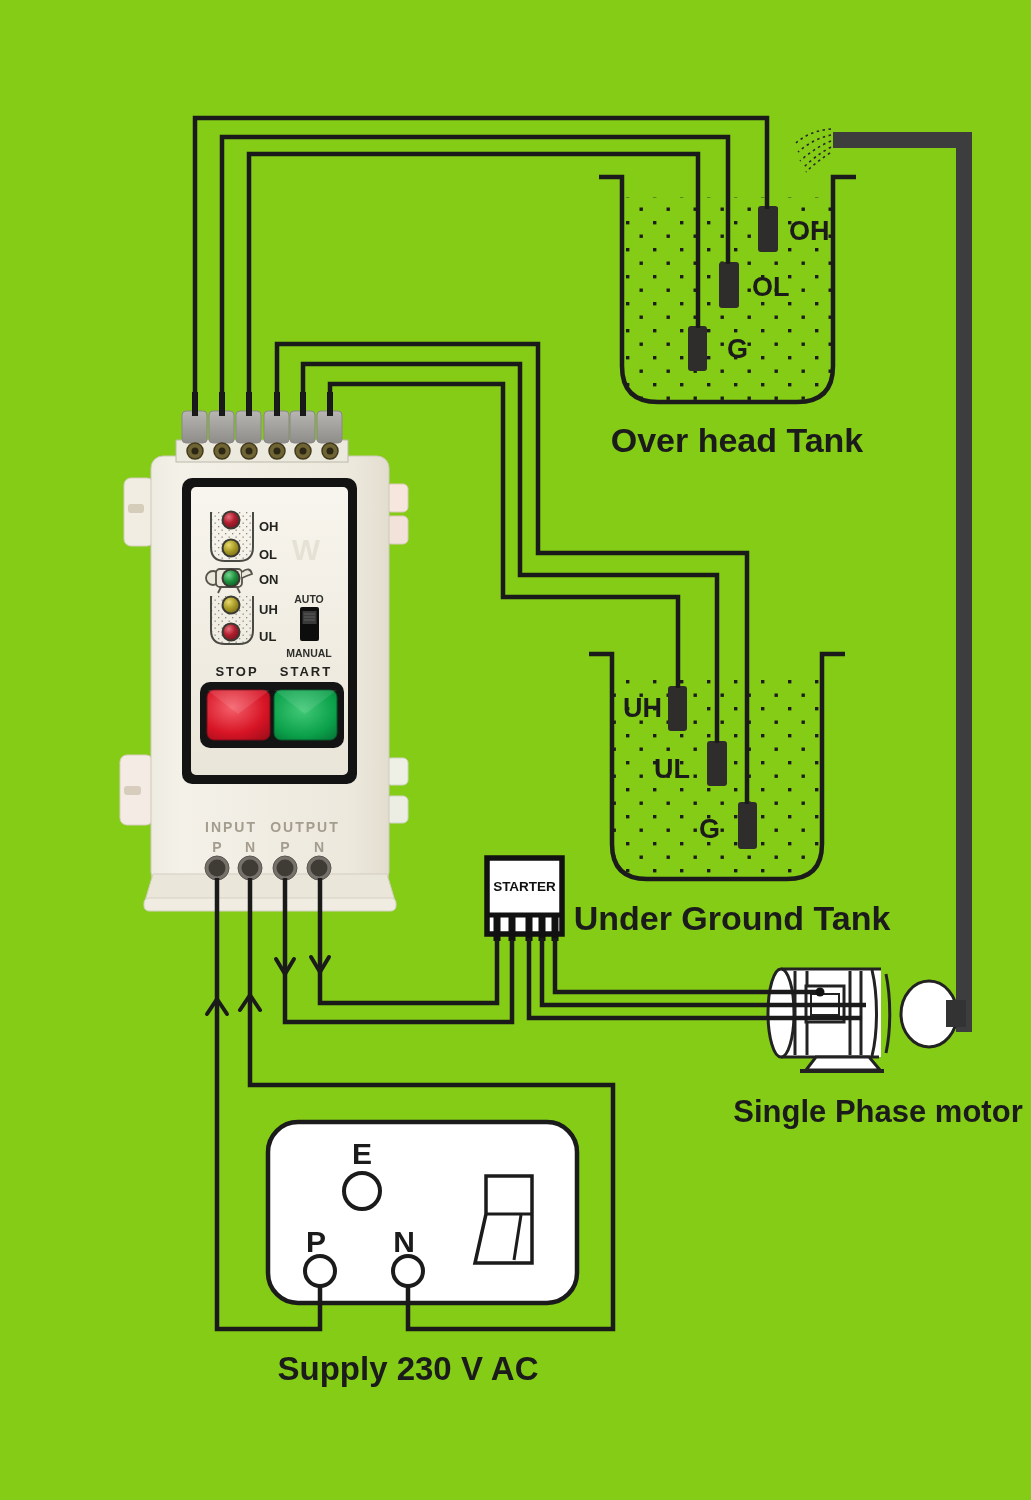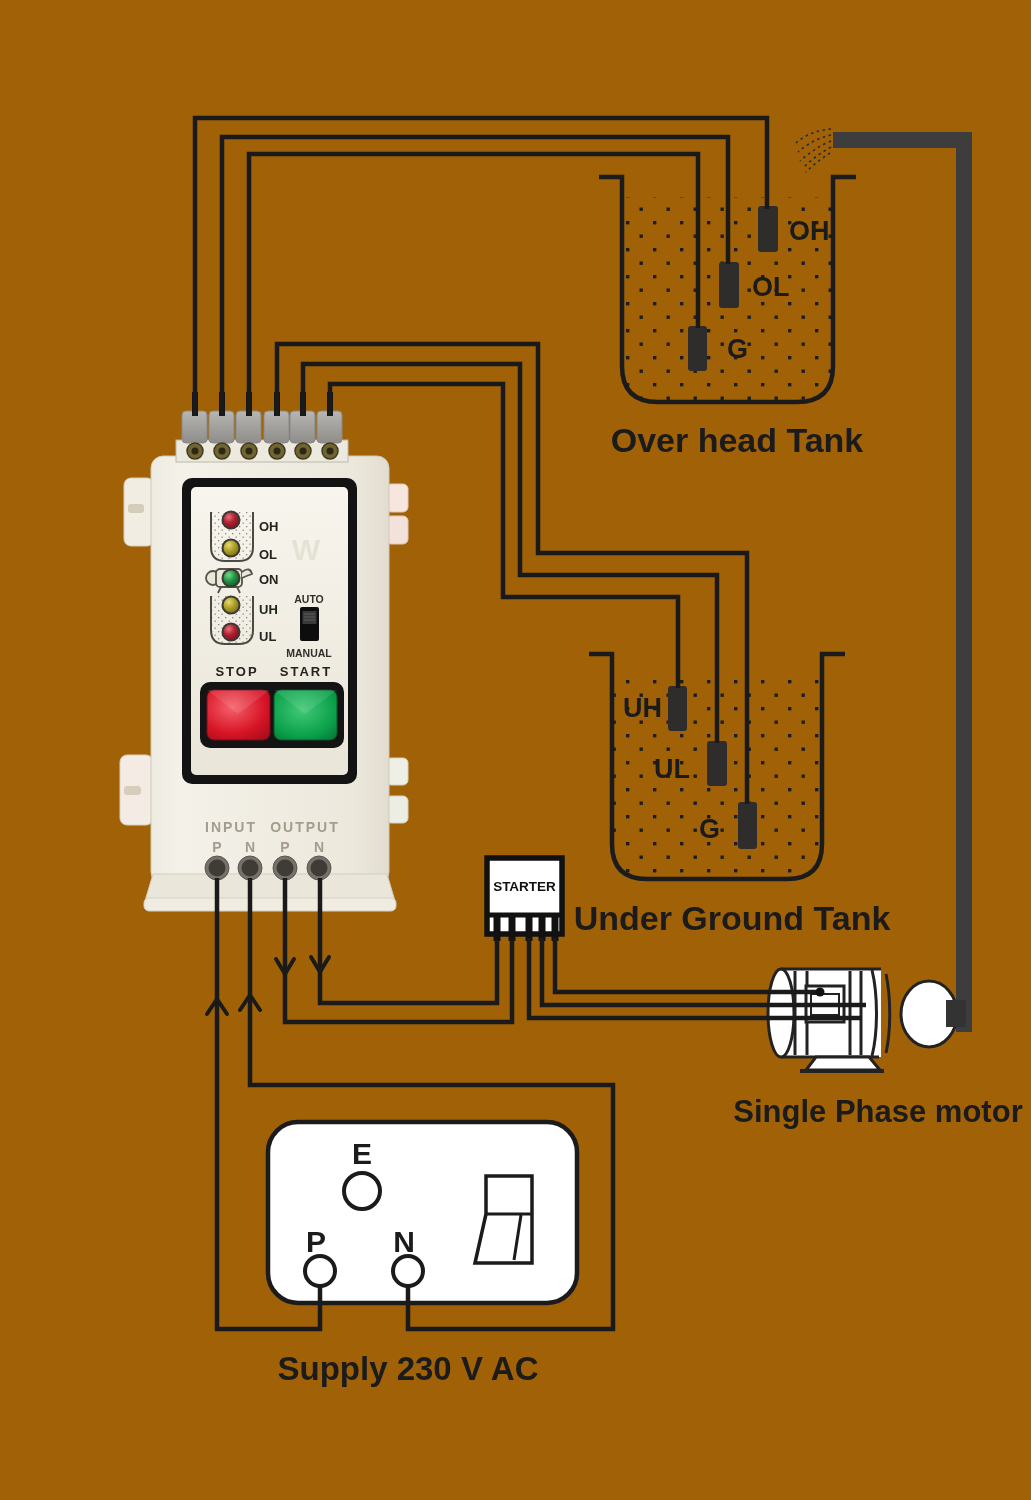--- a/index.html
+++ b/index.html
@@ -1,16 +1,16 @@
 <!DOCTYPE html>
 <html><head>
 <meta charset="utf-8">
 <style>
   html,body{margin:0;padding:0;background:#ffffff;}
-  .canvas{position:relative;width:1031px;height:1500px;background:#a16207;overflow:hidden;
+  .canvas{position:relative;width:1031px;height:1500px;background:#84cc16;overflow:hidden;
           font-family:"Liberation Sans",sans-serif;}
   svg{position:absolute;left:0;top:0;}
   text{font-family:"Liberation Sans",sans-serif;}
 </style>
 </head>
 <body>
 
 <div class="canvas">
 <svg width="1031" height="1500" viewBox="0 0 1031 1500">
   <defs>

